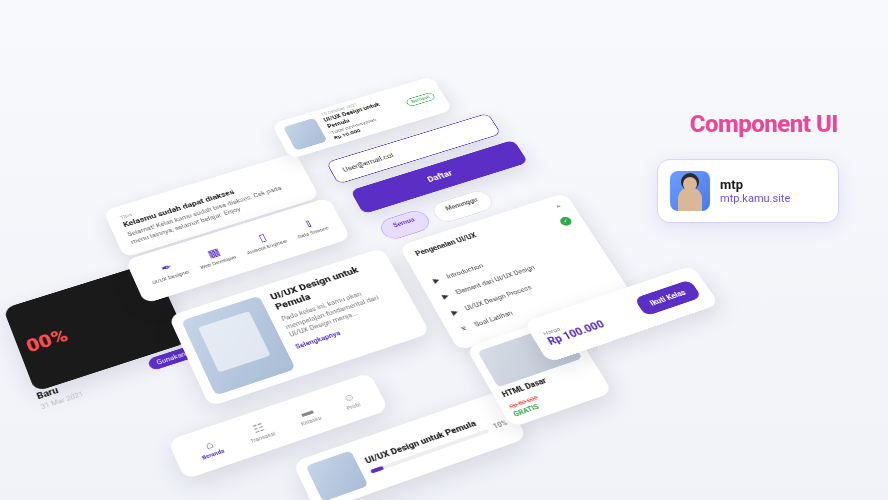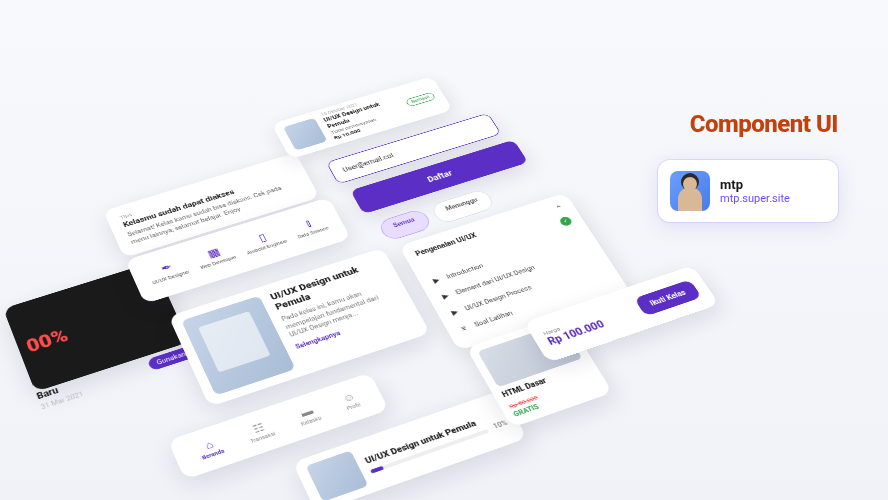--- a/index.html
+++ b/index.html
@@ -15,21 +15,21 @@
   
   .title-area {
     position: absolute;
     right: 50px;
     top: 110px;
     text-align: left;
   }
   .title-area h1 {
     font-size: 24px;
     font-weight: 800;
-    color: #c2410c;
+    color: #ec4899;
     letter-spacing: -0.5px;
   }
   .author-card {
     position: absolute;
     right: 50px;
     top: 160px;
     width: 180px;
     height: 62px;
     background: #fff;
     border-radius: 12px;
@@ -203,21 +203,21 @@
 </head>
 <body>
 
 <div class="title-area">
   <h1>Component UI</h1>
 </div>
 <div class="author-card">
   <div class="avatar"></div>
   <div class="author-info">
     <span class="author-name">mtp</span>
-    <span class="author-link">mtp.super.site</span>
+    <span class="author-link">mtp.kamu.site</span>
   </div>
 </div>
 
 <div class="iso-wrap">
 
   <div class="card promo-dark">
     <div class="ribbon"></div>
     <span class="promo-red">00%</span>
     <div class="promo-footer">
       <div>

